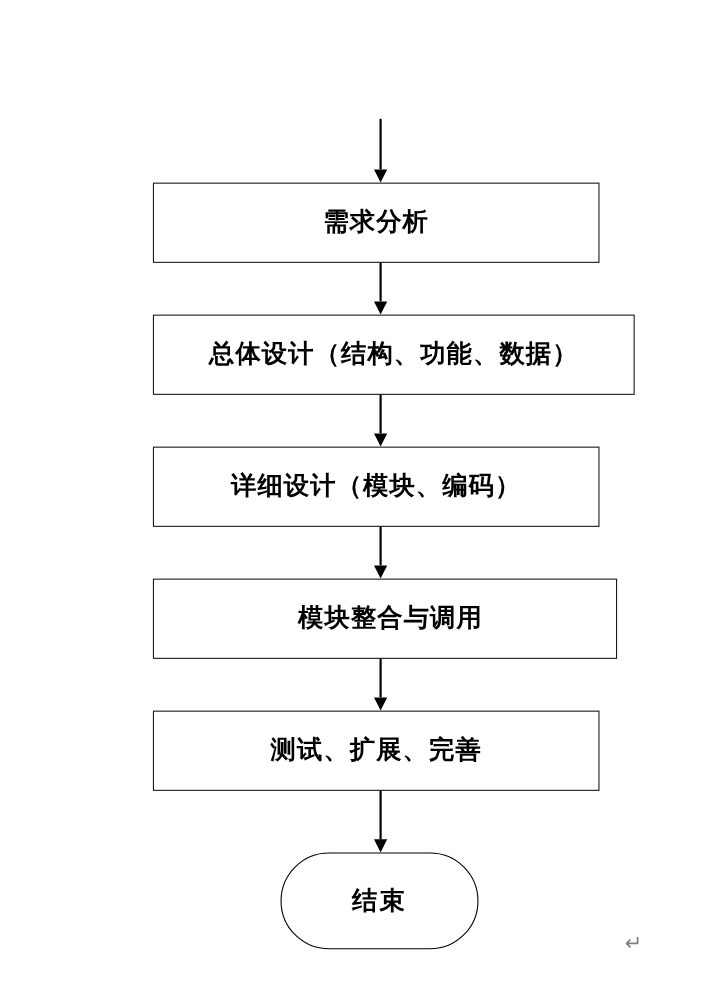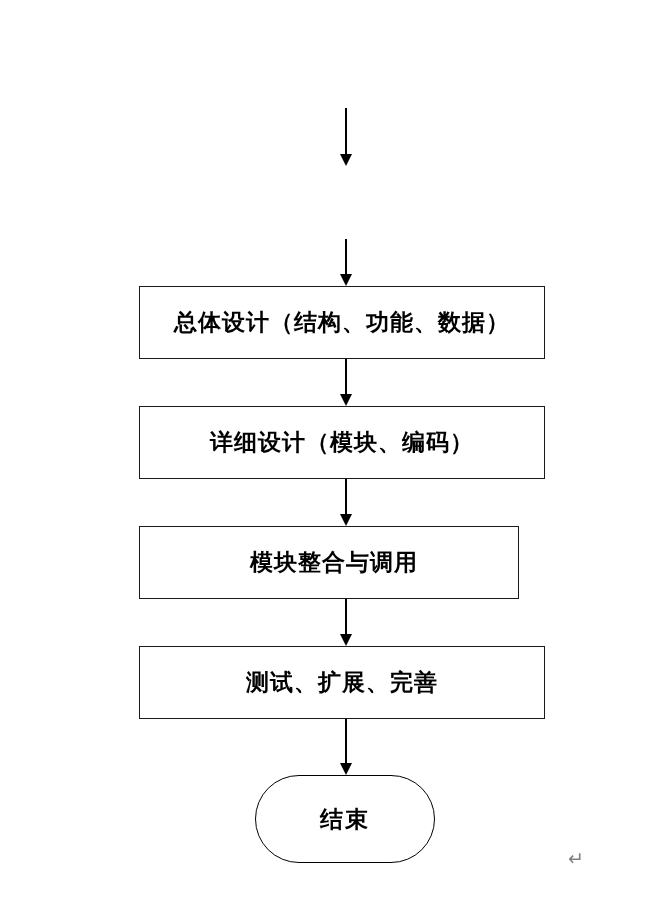--- a/index.html
+++ b/index.html
@@ -93,45 +93,48 @@
 <body>
 
 <div id="canvas">
 
 
   <div class="connector" style="left:345px; top:108px; height:58px;">
     <div class="stem" style="height:46px;"></div>
     <div class="head" style="top:46px;"></div>
   </div>
 
+  <div class="process" style="left:139px; top:166px; width:406px; height:73px;">
+    <span class="node-text">需求分析</span>
+  </div>
 
   <div class="connector" style="left:345px; top:239px; height:47px;">
     <div class="stem" style="height:35px;"></div>
     <div class="head" style="top:35px;"></div>
   </div>
 
-  <div class="process" style="left:139px; top:286px; width:406px; height:73px;">
+  <div class="process" style="left:139px; top:286px; width:438px; height:73px;">
     <span class="node-text">总体设计（结构、功能、数据）</span>
   </div>
 
   <div class="connector" style="left:345px; top:359px; height:47px;">
     <div class="stem" style="height:35px;"></div>
     <div class="head" style="top:35px;"></div>
   </div>
 
   <div class="process" style="left:139px; top:406px; width:406px; height:73px;">
     <span class="node-text">详细设计（模块、编码）</span>
   </div>
 
   <div class="connector" style="left:345px; top:479px; height:47px;">
     <div class="stem" style="height:35px;"></div>
     <div class="head" style="top:35px;"></div>
   </div>
 
-  <div class="process" style="left:139px; top:526px; width:380px; height:73px;padding-left:10px;">
+  <div class="process" style="left:139px; top:526px; width:422px; height:73px;padding-left:10px;">
     <span class="node-text">模块整合与调用</span>
   </div>
 
   <div class="connector" style="left:345px; top:599px; height:47px;">
     <div class="stem" style="height:35px;"></div>
     <div class="head" style="top:35px;"></div>
   </div>
 
   <div class="process" style="left:139px; top:646px; width:406px; height:73px;text-align:right;">
     <span class="node-text">测试、扩展、完善</span>

